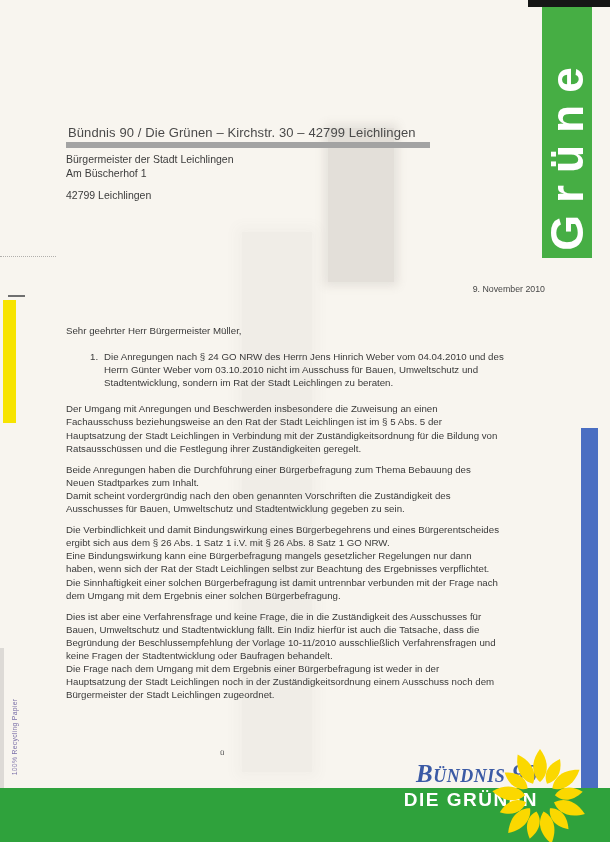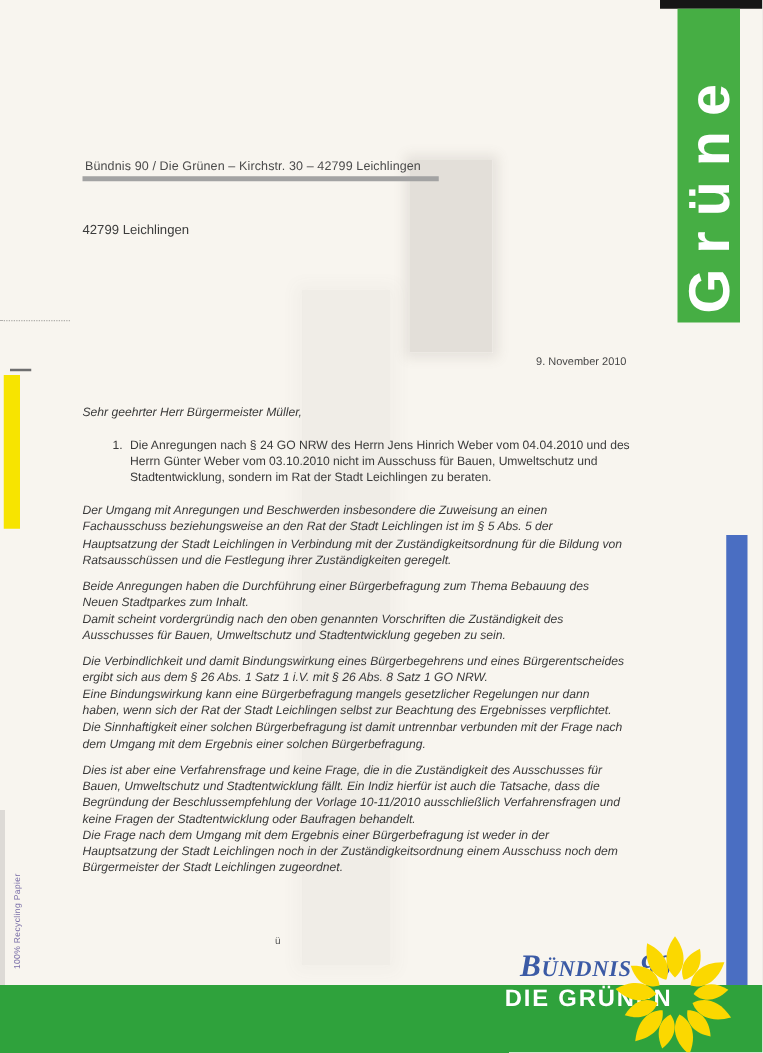--- a/index.html
+++ b/index.html
@@ -26,28 +26,28 @@
   .footer-bar{position:absolute;left:0;top:788px;width:610px;height:54px;background:var(--footer-green,#2FA23C);}
   
   .fold-dash{position:absolute;left:8px;top:295px;width:17px;height:2px;background:#6f6f6f;}
   .fold-dots{position:absolute;left:0;top:256px;width:56px;height:0;border-top:1px dotted rgba(90,90,90,.45);}
   .scan-shadow-a{position:absolute;left:328px;top:128px;width:66px;height:154px;background:rgba(105,100,95,.15);box-shadow:0 0 9px 4px rgba(105,100,95,.13);}
   .scan-shadow-b{position:absolute;left:242px;top:232px;width:70px;height:540px;background:rgba(105,100,95,.05);box-shadow:0 0 12px 6px rgba(105,100,95,.04);}
   .left-edge-shade{position:absolute;left:0;top:648px;width:4px;height:140px;background:rgba(100,100,100,.18);}
   .artifact-glyph{position:absolute;left:220px;top:748px;font-size:8px;color:#555;}
   
   .address{position:absolute;left:66px;top:123px;}
-  .sender{display:inline-block;font-size:10px;color:#4a4a4a;border-bottom:4px solid #a3a3a3;padding:0 14px 2px 2px;margin-bottom:4px;letter-spacing:.1px;text-align:center;}
+  .sender{display:inline-block;font-size:13px;color:#4a4a4a;border-bottom:6px solid #a3a3a3;padding:0 14px 2px 2px;margin-bottom:4px;letter-spacing:.1px;text-align:center;}
   .addr-line{font-size:10.5px;line-height:14px;color:#3c3c3c;}
-  .addr-city{margin-top:28px;}
+  .addr-city{margin-top:8px;}
   
-  .date{position:absolute;left:385px;top:284px;width:160px;text-align:center;font-size:8.8px;color:#474747;}
+  .date{position:absolute;left:385px;top:284px;width:160px;text-align:right;font-size:8.8px;color:#474747;}
   
   .body{position:absolute;left:66px;top:324px;width:516px;font-size:9.7px;line-height:13.1px;color:#3a3a3a;}
-  .body p{margin:0 0 13px 0;font-style:italic;}
+  .body p{margin:0 0 13px 0;}
   .body p.para{margin:0 0 8px 0;white-space:pre-line;}
   .body .label{margin:0 0 8px 0;}
   .motion{display:flex;margin:0 0 13px 0;padding-left:24px;}
   .motion .num{width:14px;flex:none;}
   .motion .txt{flex:1;white-space:pre-line;}
   
   .recycling-note{
     position:absolute;left:-28px;top:731px;width:86px;height:12px;
     transform:rotate(-90deg);
     font-size:6.8px;letter-spacing:.3px;color:#7a6fa8;text-align:center;line-height:12px;
@@ -78,20 +78,22 @@
   <div class="left-edge-shade"></div>
 
   <div class="green-bar-right"></div>
   <div class="vertical-brand">Grüne</div>
   <div class="yellow-bar"></div>
   <div class="blue-bar"></div>
   <div class="footer-bar"></div>
 
   <div class="address">
     <div><span class="sender">Bündnis 90 / Die Grünen – Kirchstr. 30 – 42799 Leichlingen</span></div>
+    <div class="addr-line">Bürgermeister der Stadt Leichlingen</div>
+    <div class="addr-line">Am Büscherhof 1</div>
     <div class="addr-line addr-city">42799 Leichlingen</div>
   </div>
 
   <div class="date">9. November 2010</div>
 
   <div class="body">
     <p>Sehr geehrter Herr Bürgermeister Müller,</p>
     <div class="motion">
       <span class="num">1.</span>
       <span class="txt">Die Anregungen nach § 24 GO NRW des Herrn Jens Hinrich Weber vom 04.04.2010 und des

